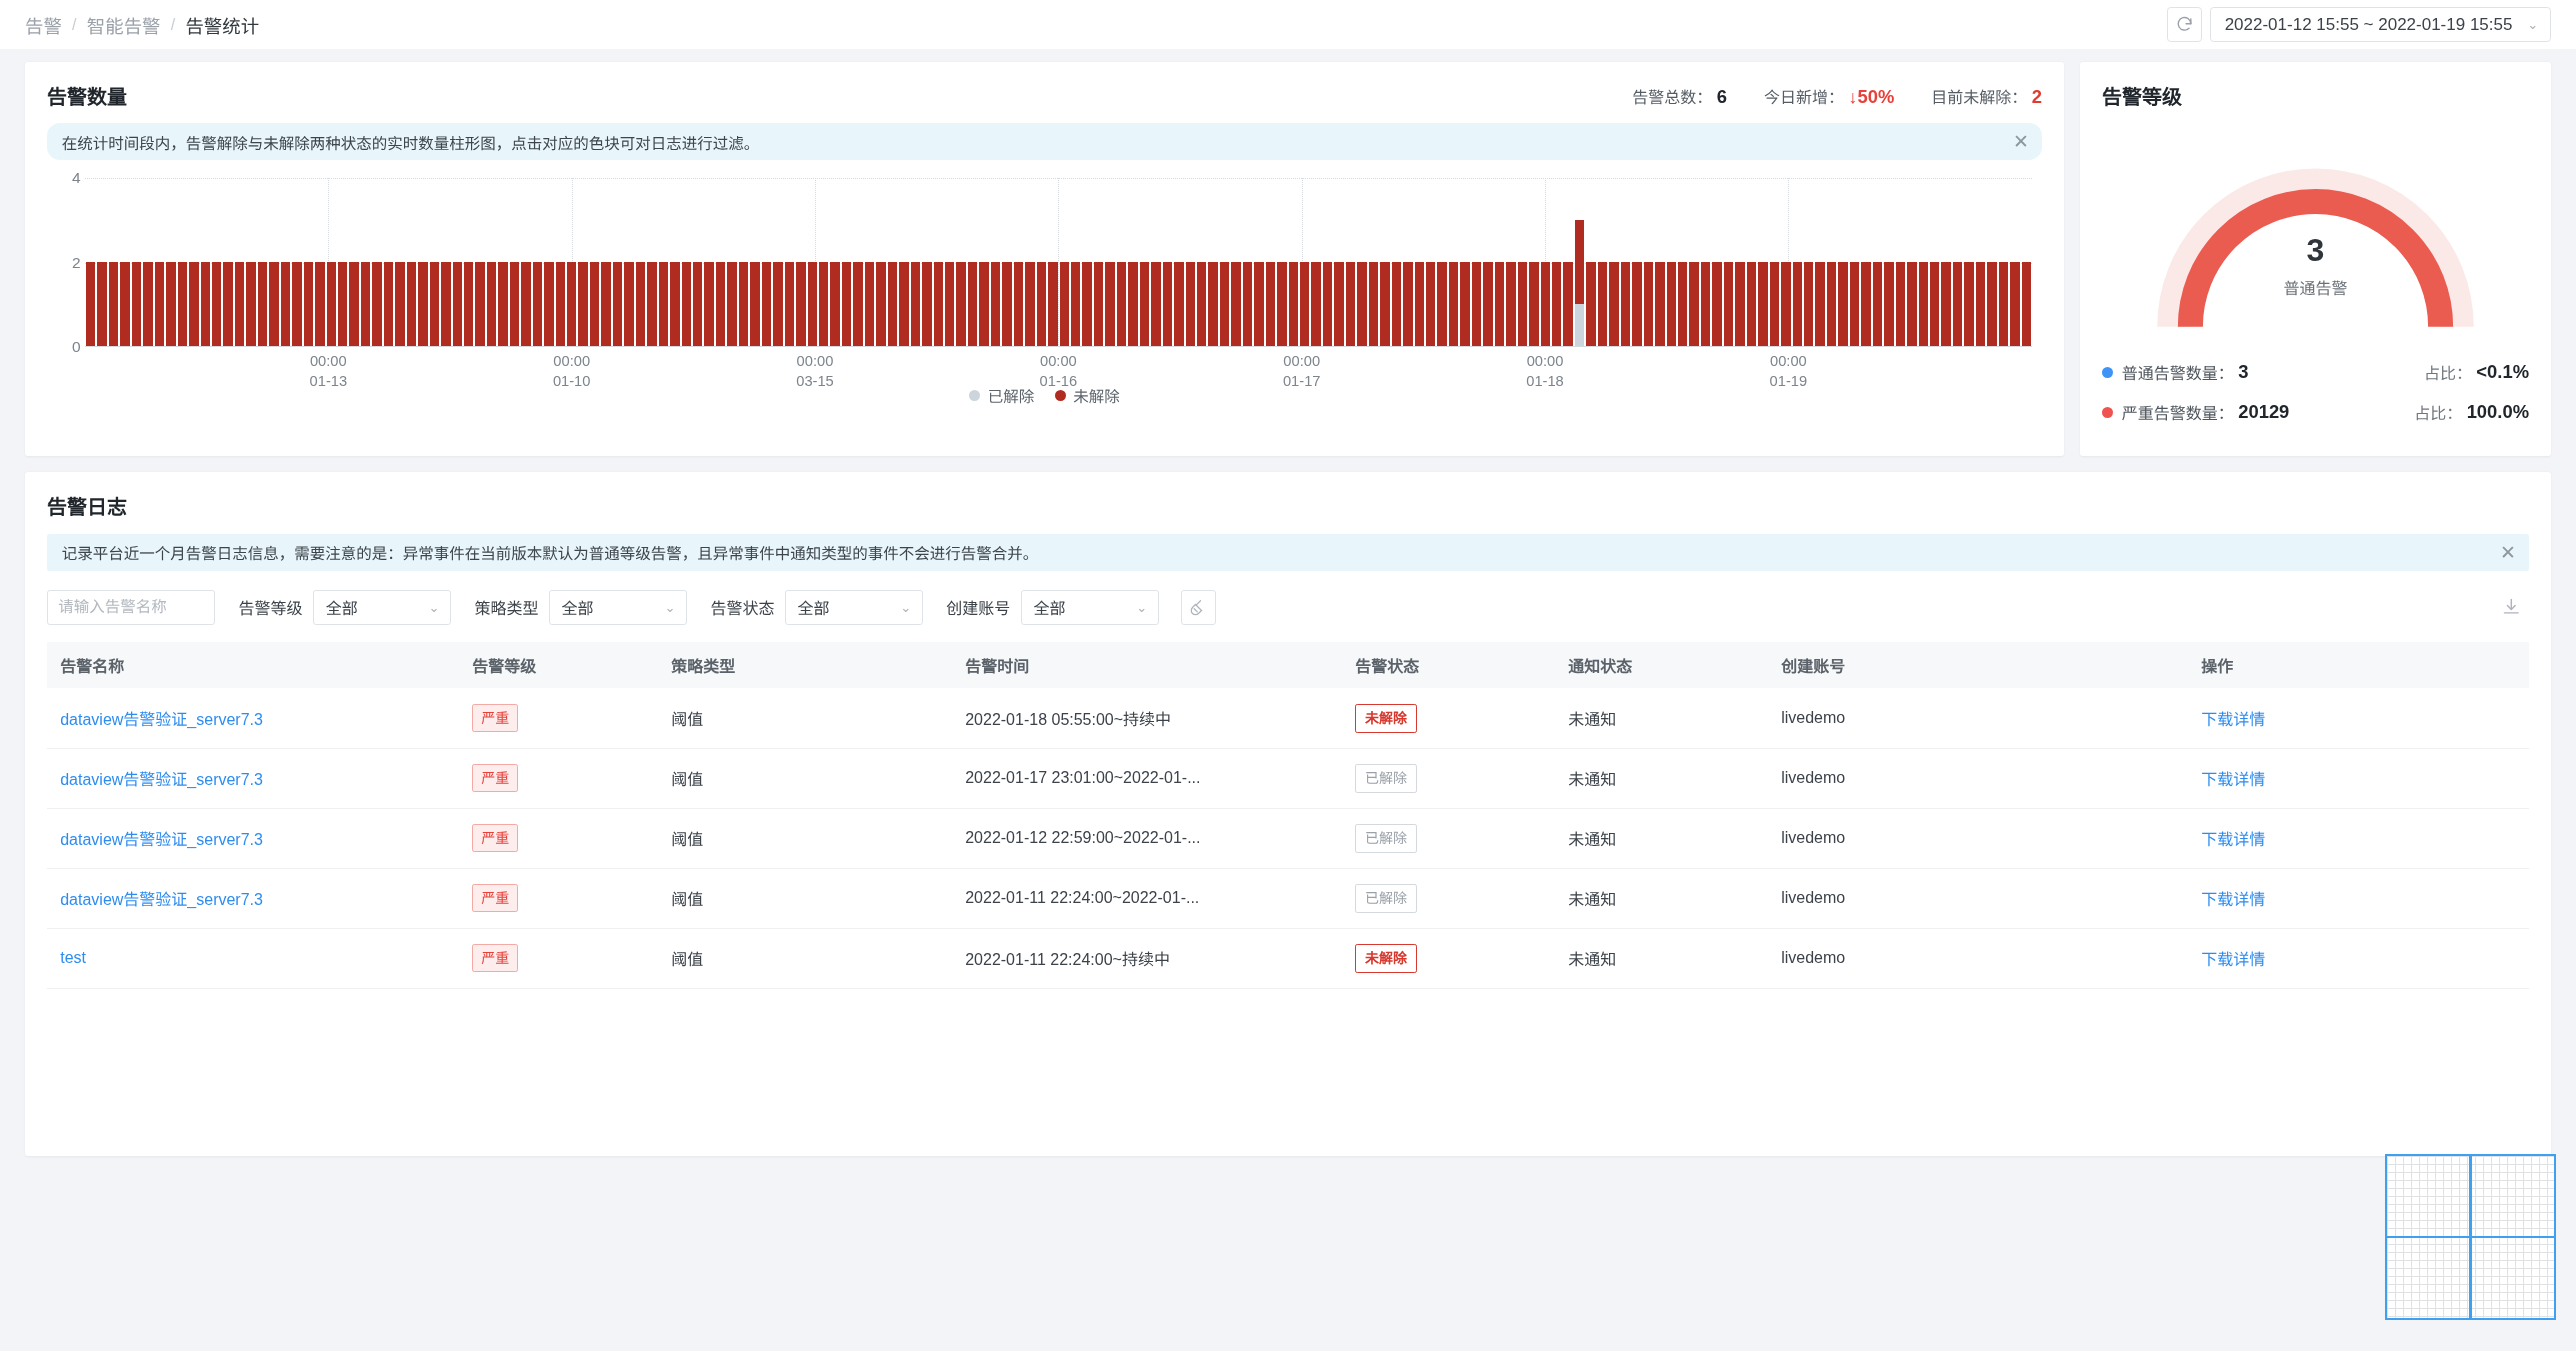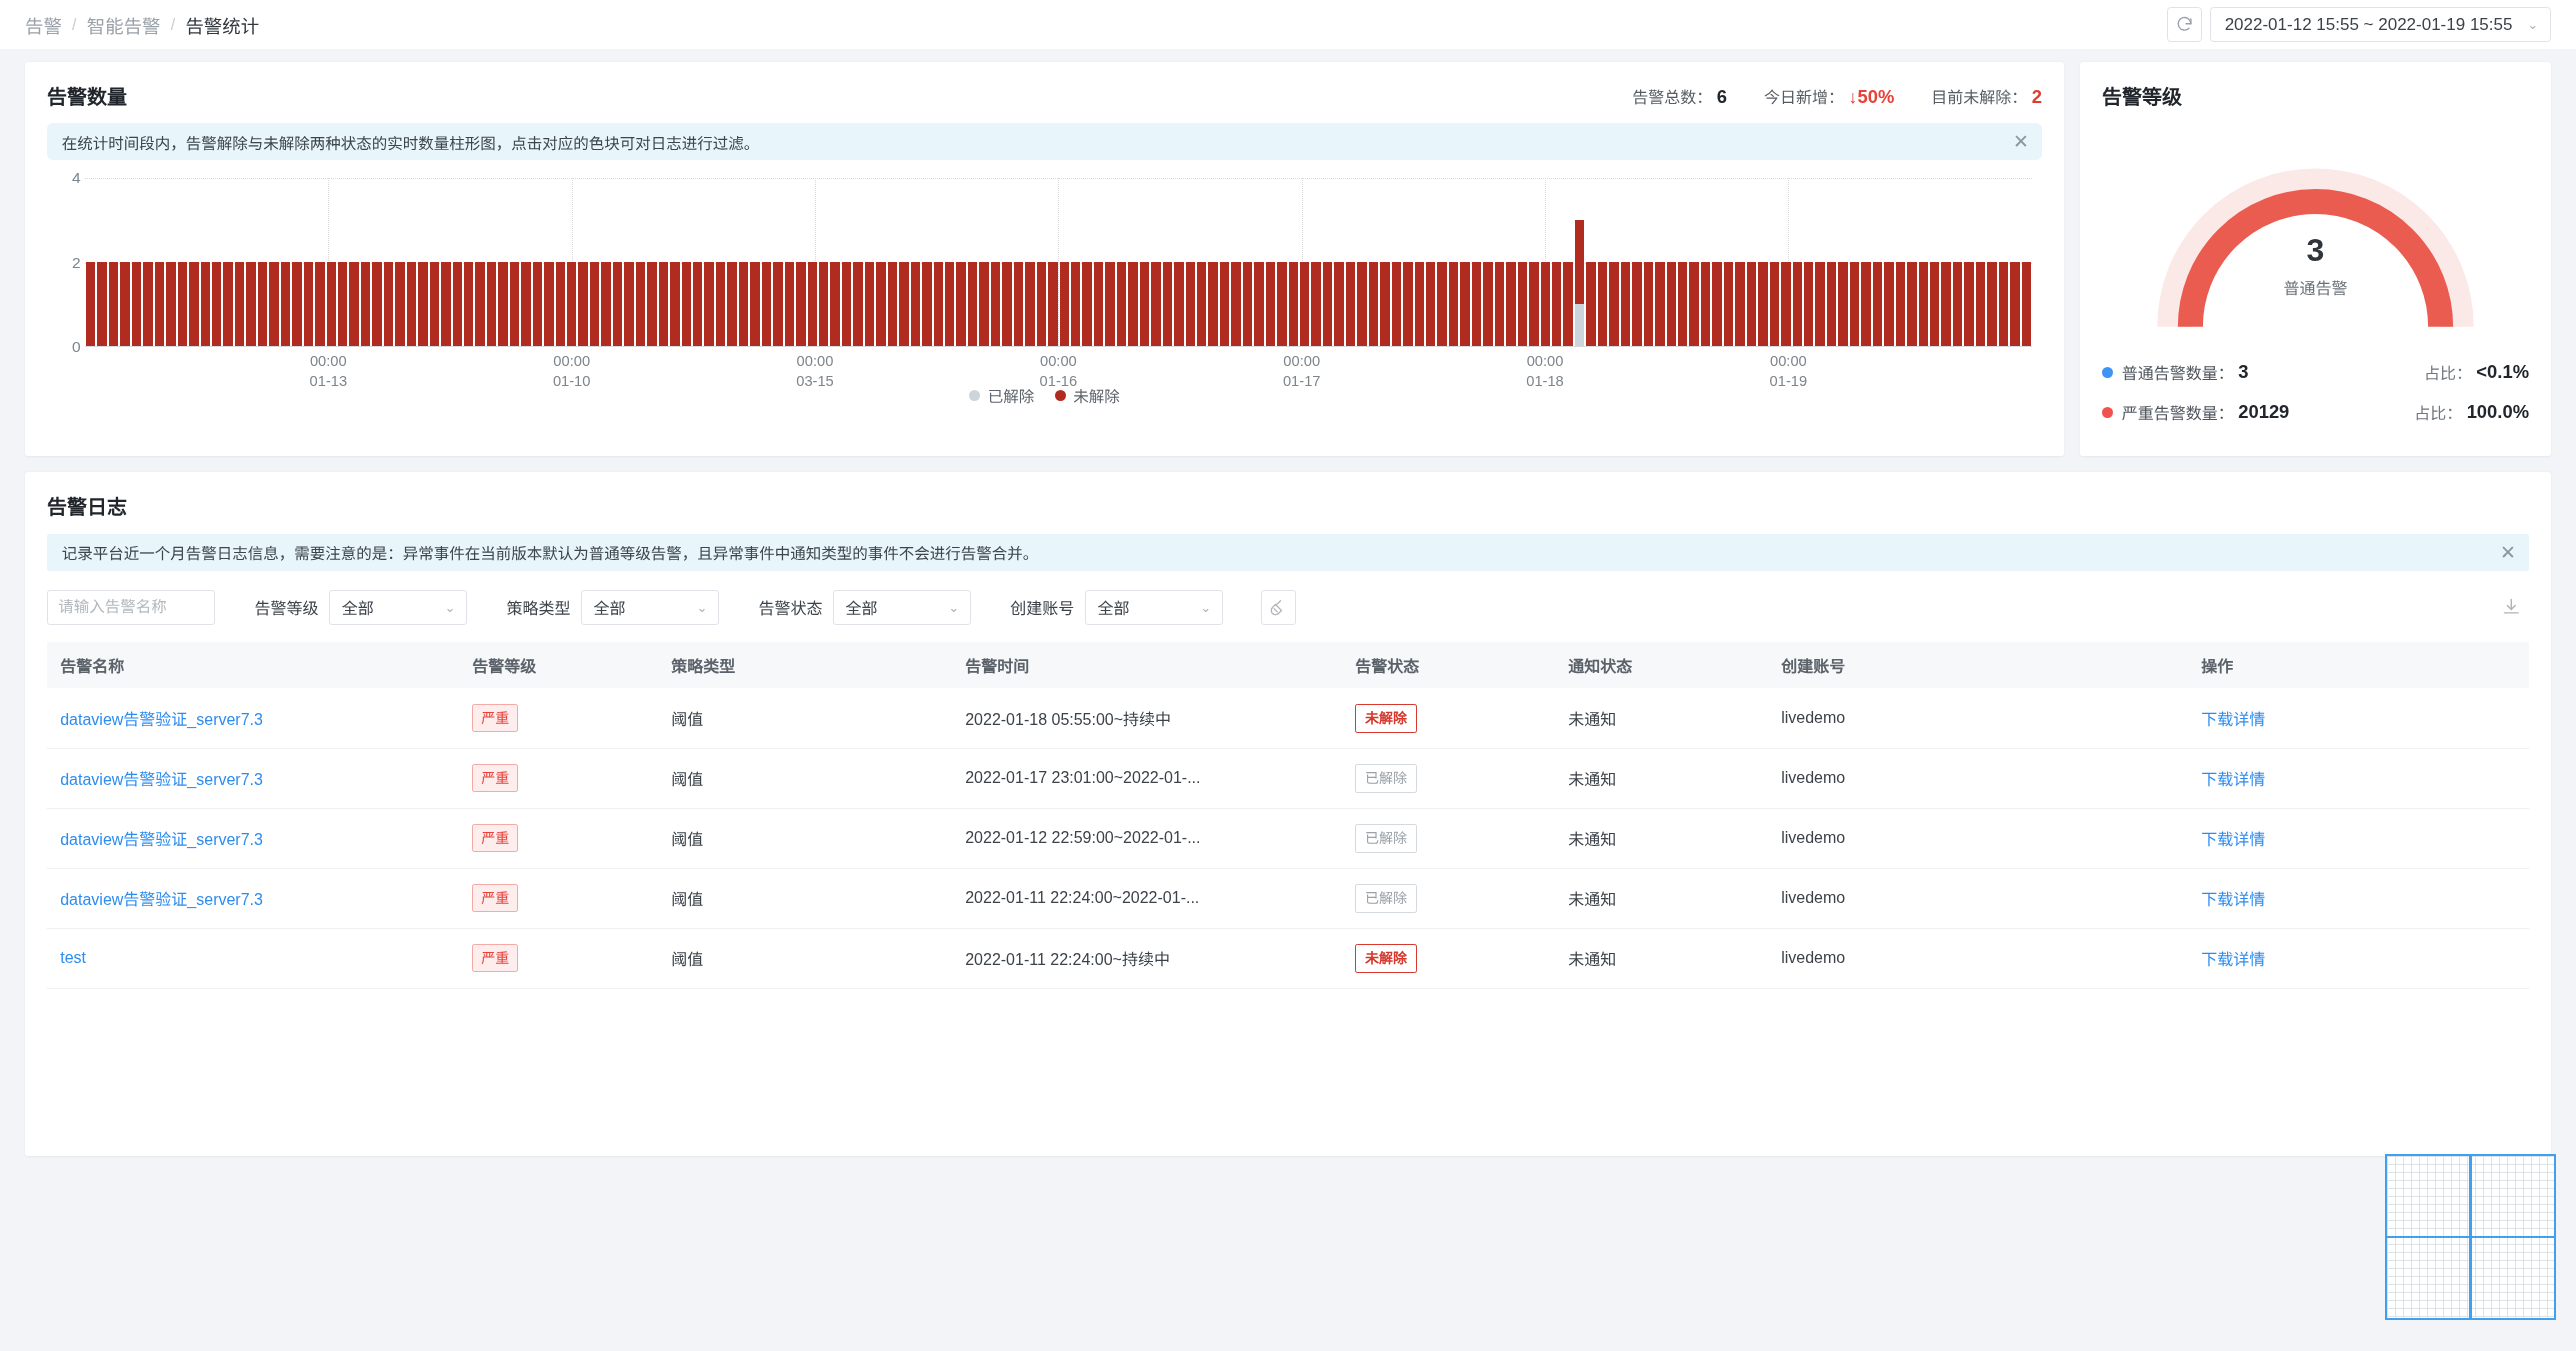--- a/index.html
+++ b/index.html
@@ -46,21 +46,21 @@
   
   .count-card { flex: 1 1 auto; width: 2017px; padding: 19px 22px 16px 22px; }
   .count-head { display: flex; align-items: center; justify-content: space-between; }
   .count-stats { display: flex; align-items: baseline; gap: 37px; font-size: 16px; color: #555c63; }
   .count-stats .st { display: flex; align-items: baseline; gap: 4.4px; }
   .st .num { font-size: 18.4px; font-weight: bold; color: #20262c; }
   .st .num.red { color: #e03b2f; }
   .st .pct { font-size: 18.4px; font-weight: bold; color: #e8413a; }
 
   .notice {
-    margin-top: 13.2px; background: #e8f6fb; border-radius: 6px;
+    margin-top: 13.2px; background: #e8f6fb; border-radius: 13px;
     height: 37px; display: flex; align-items: center; justify-content: space-between;
     padding: 0 13.2px 0 14.7px; font-size: 15.5px; color: #3d444b;
   }
   .notice-close { color: #8e979f; font-size: 19px; cursor: pointer; line-height: 1; }
 
   
   .chart-wrap { position: relative; height: 199px; margin-top: 17.7px; }
   .yaxis { position: absolute; left: 0; top: 0; width: 38px; height: 169px; }
   .ylab { position: absolute; right: 4.4px; transform: translateY(-50%); font-size: 15.5px; color: #7c848c; }
   .plot { position: absolute; left: 38px; right: 10.3px; top: 0; height: 169px; }
@@ -95,21 +95,21 @@
   .lvl-pct { font-size: 18.4px; font-weight: bold; color: #20262c; margin-left: 4.4px; }
 
   
   .log-card { margin-top: 16px; padding: 19px 22px 0 22px; min-height: 684px; }
   .log-notice {
     margin-top: 13.2px; background: #e8f6fb; border-radius: 2.2px;
     height: 37px; display: flex; align-items: center; justify-content: space-between;
     padding: 0 13.2px 0 14.7px; font-size: 15.5px; color: #3d444b;
   }
 
-  .filters { display: flex; align-items: center; gap: 16px; margin-top: 19px; position: relative; }
+  .filters { display: flex; align-items: center; gap: 0; margin-top: 19px; position: relative; }
   .search-box {
     width: 168px; height: 35px; border: 0.7px solid #dfe3e8; border-radius: 2.9px;
     display: flex; align-items: center; padding: 0 8.8px 0 10.3px; background: #fff;
   }
   .search-input { border: 0; outline: 0; flex: 1 1 auto; font-size: 15.5px; color: #3c4249;
     font-family: "Liberation Sans", "DejaVu Sans", sans-serif; background: transparent; }
   .search-input::placeholder { color: #b3b9bf; }
   .filter-group { display: flex; align-items: center; margin-left: 23.6px; }
   .filter-label { font-size: 16px; color: #3c4249; margin-right: 10.3px; white-space: nowrap; }
   .select {

